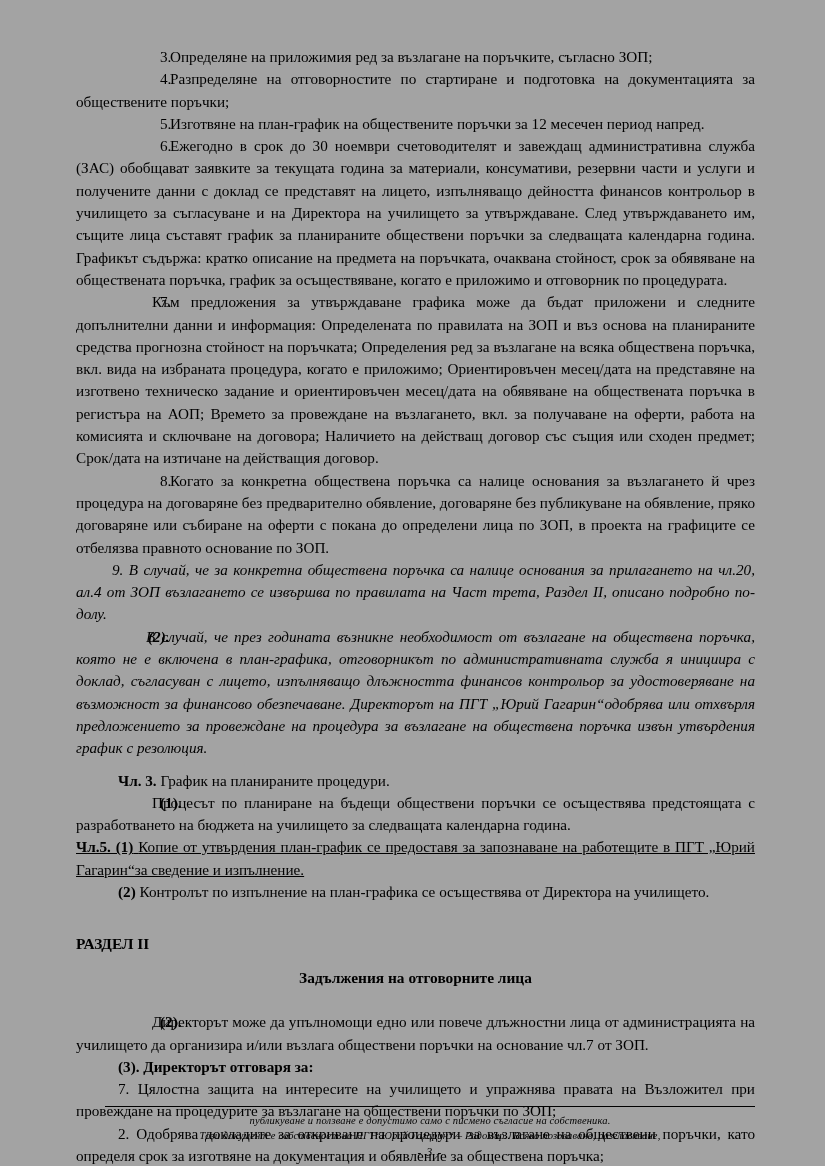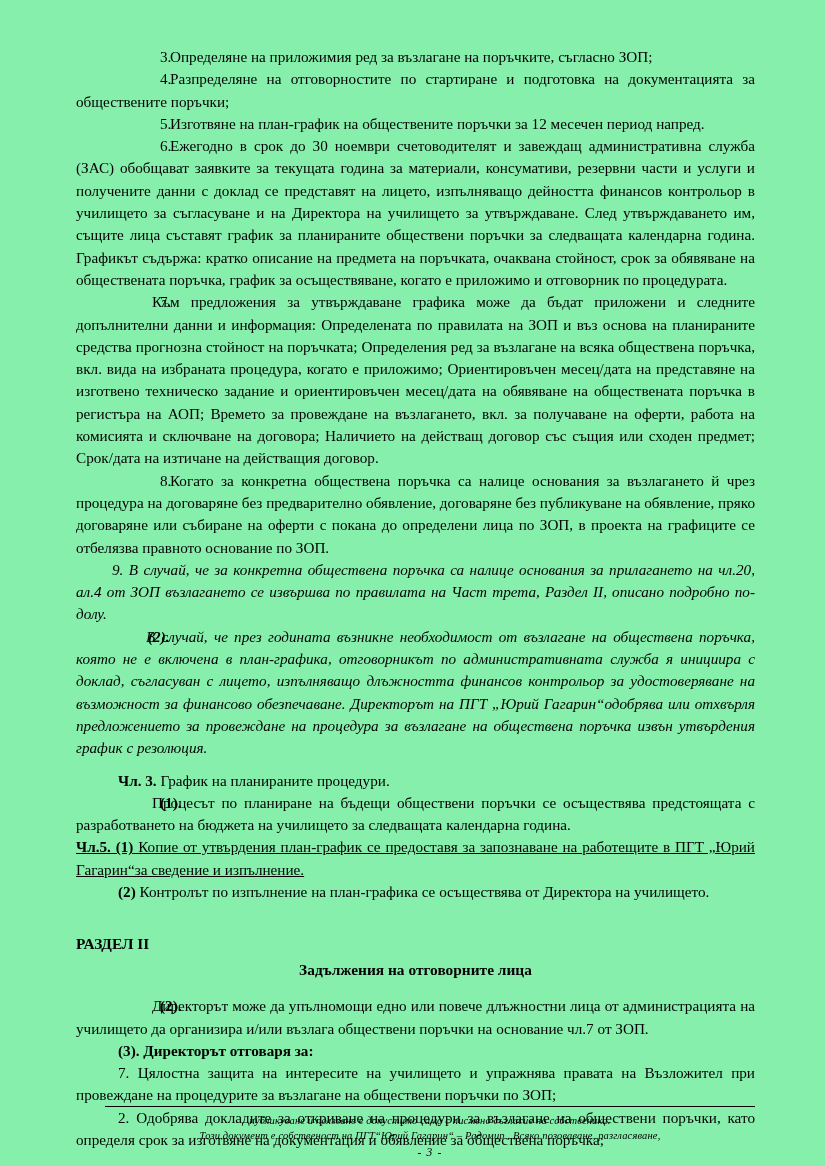--- a/index.html
+++ b/index.html
@@ -8,21 +8,21 @@
     background: #ffffff;
   }
   body {
     font-family: "Liberation Serif", "DejaVu Serif", serif;
     color: #000000;
   }
   .page {
     position: relative;
     width: 825px;
     height: 1166px;
-    background: #86efac;
+    background: #a3a3a3;
     overflow: hidden;
     box-sizing: border-box;
   }
   .content {
     position: absolute;
     left: 76px;
     top: 46px;
     width: 679px;
   }
   p {
@@ -55,21 +55,21 @@
     font-weight: bold;
     font-size: 15.4px;
     line-height: 22px;
     margin: 0;
   }
   .sec-sub {
     text-align: center;
     font-weight: bold;
     font-size: 15.4px;
     line-height: 22px;
-    margin: 4px;
+    margin: 12px;
   }
 
   .footer {
     position: absolute;
     left: 0;
     top: 1106px;
     width: 825px;
   }
   .footer-rule {
     position: absolute;

